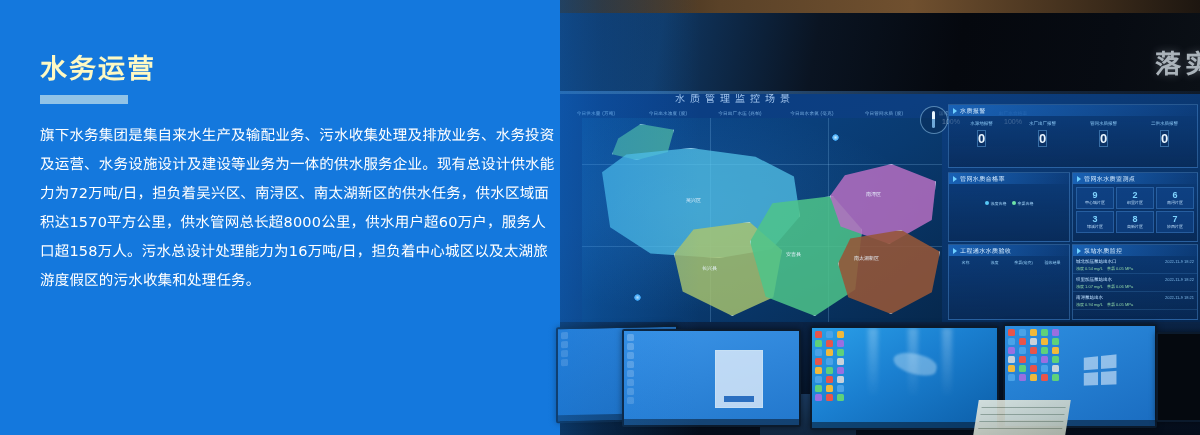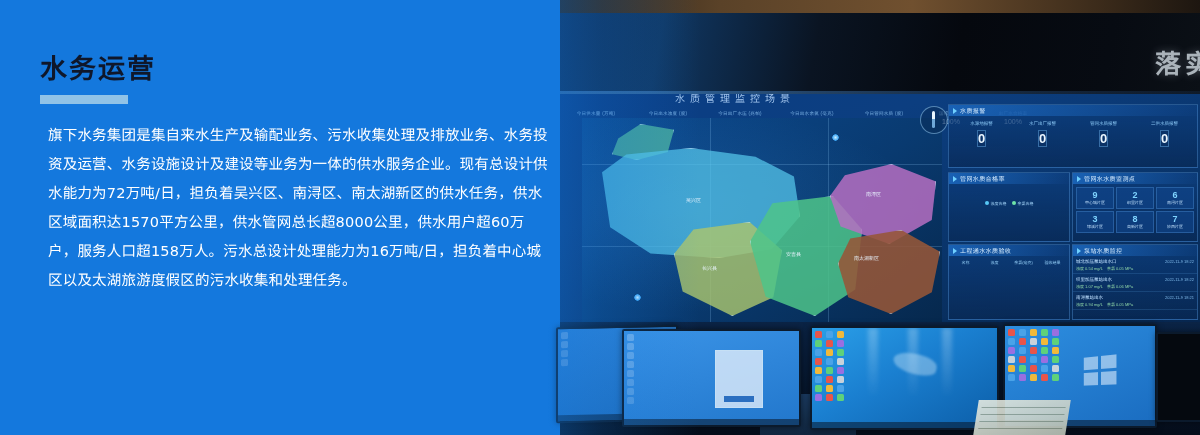--- a/index.html
+++ b/index.html
@@ -131,26 +131,26 @@
   .kbd{position:absolute;left:416px;top:78px;width:92px;height:35px;background:linear-gradient(160deg,#e6ebe2,#b9c2b6);transform:skewX(-9deg);opacity:.9;}
   .kbd .l{position:absolute;left:4px;right:4px;height:1px;background:rgba(90,110,90,.5);}
   .chair{position:absolute;left:200px;top:72px;width:96px;height:42px;background:linear-gradient(180deg,#1b3c62,#11263f);border-radius:6px 6px 0 0;}
 
   
   .fade{position:absolute;left:0;top:0;width:700px;height:435px;
       background:linear-gradient(90deg,#1478dd 0%,#1478dd 46%,rgba(20,120,221,.985) 52%,rgba(20,120,221,.9) 62%,rgba(20,120,221,.55) 74%,rgba(20,120,221,.22) 86%,rgba(20,120,221,0) 100%);}
 
   
   .content{position:absolute;left:40px;top:52px;width:520px;}
-  .title{font-size:27px;font-weight:bold;color:#0f172a;letter-spacing:2px;line-height:34px;margin:0;
+  .title{font-size:27px;font-weight:bold;color:#fef9c3;letter-spacing:2px;line-height:34px;margin:0;
       font-family:"DejaVu Sans","Liberation Sans",sans-serif;}
   .rule{margin-top:9px;width:88px;height:9px;background:#91c3e7;}
   .desc{margin-top:17px;font-size:14.5px;line-height:29px;color:#ffffff;letter-spacing:.2px;
       font-family:"DejaVu Sans","Liberation Sans",sans-serif;}
-  .desc p{margin:8px;}
+  .desc p{margin:0;}
 </style>
 </head>
 <body>
 
 <div class="banner">
 
   <div class="photo">
 
     <div class="ceiling"></div>
 

